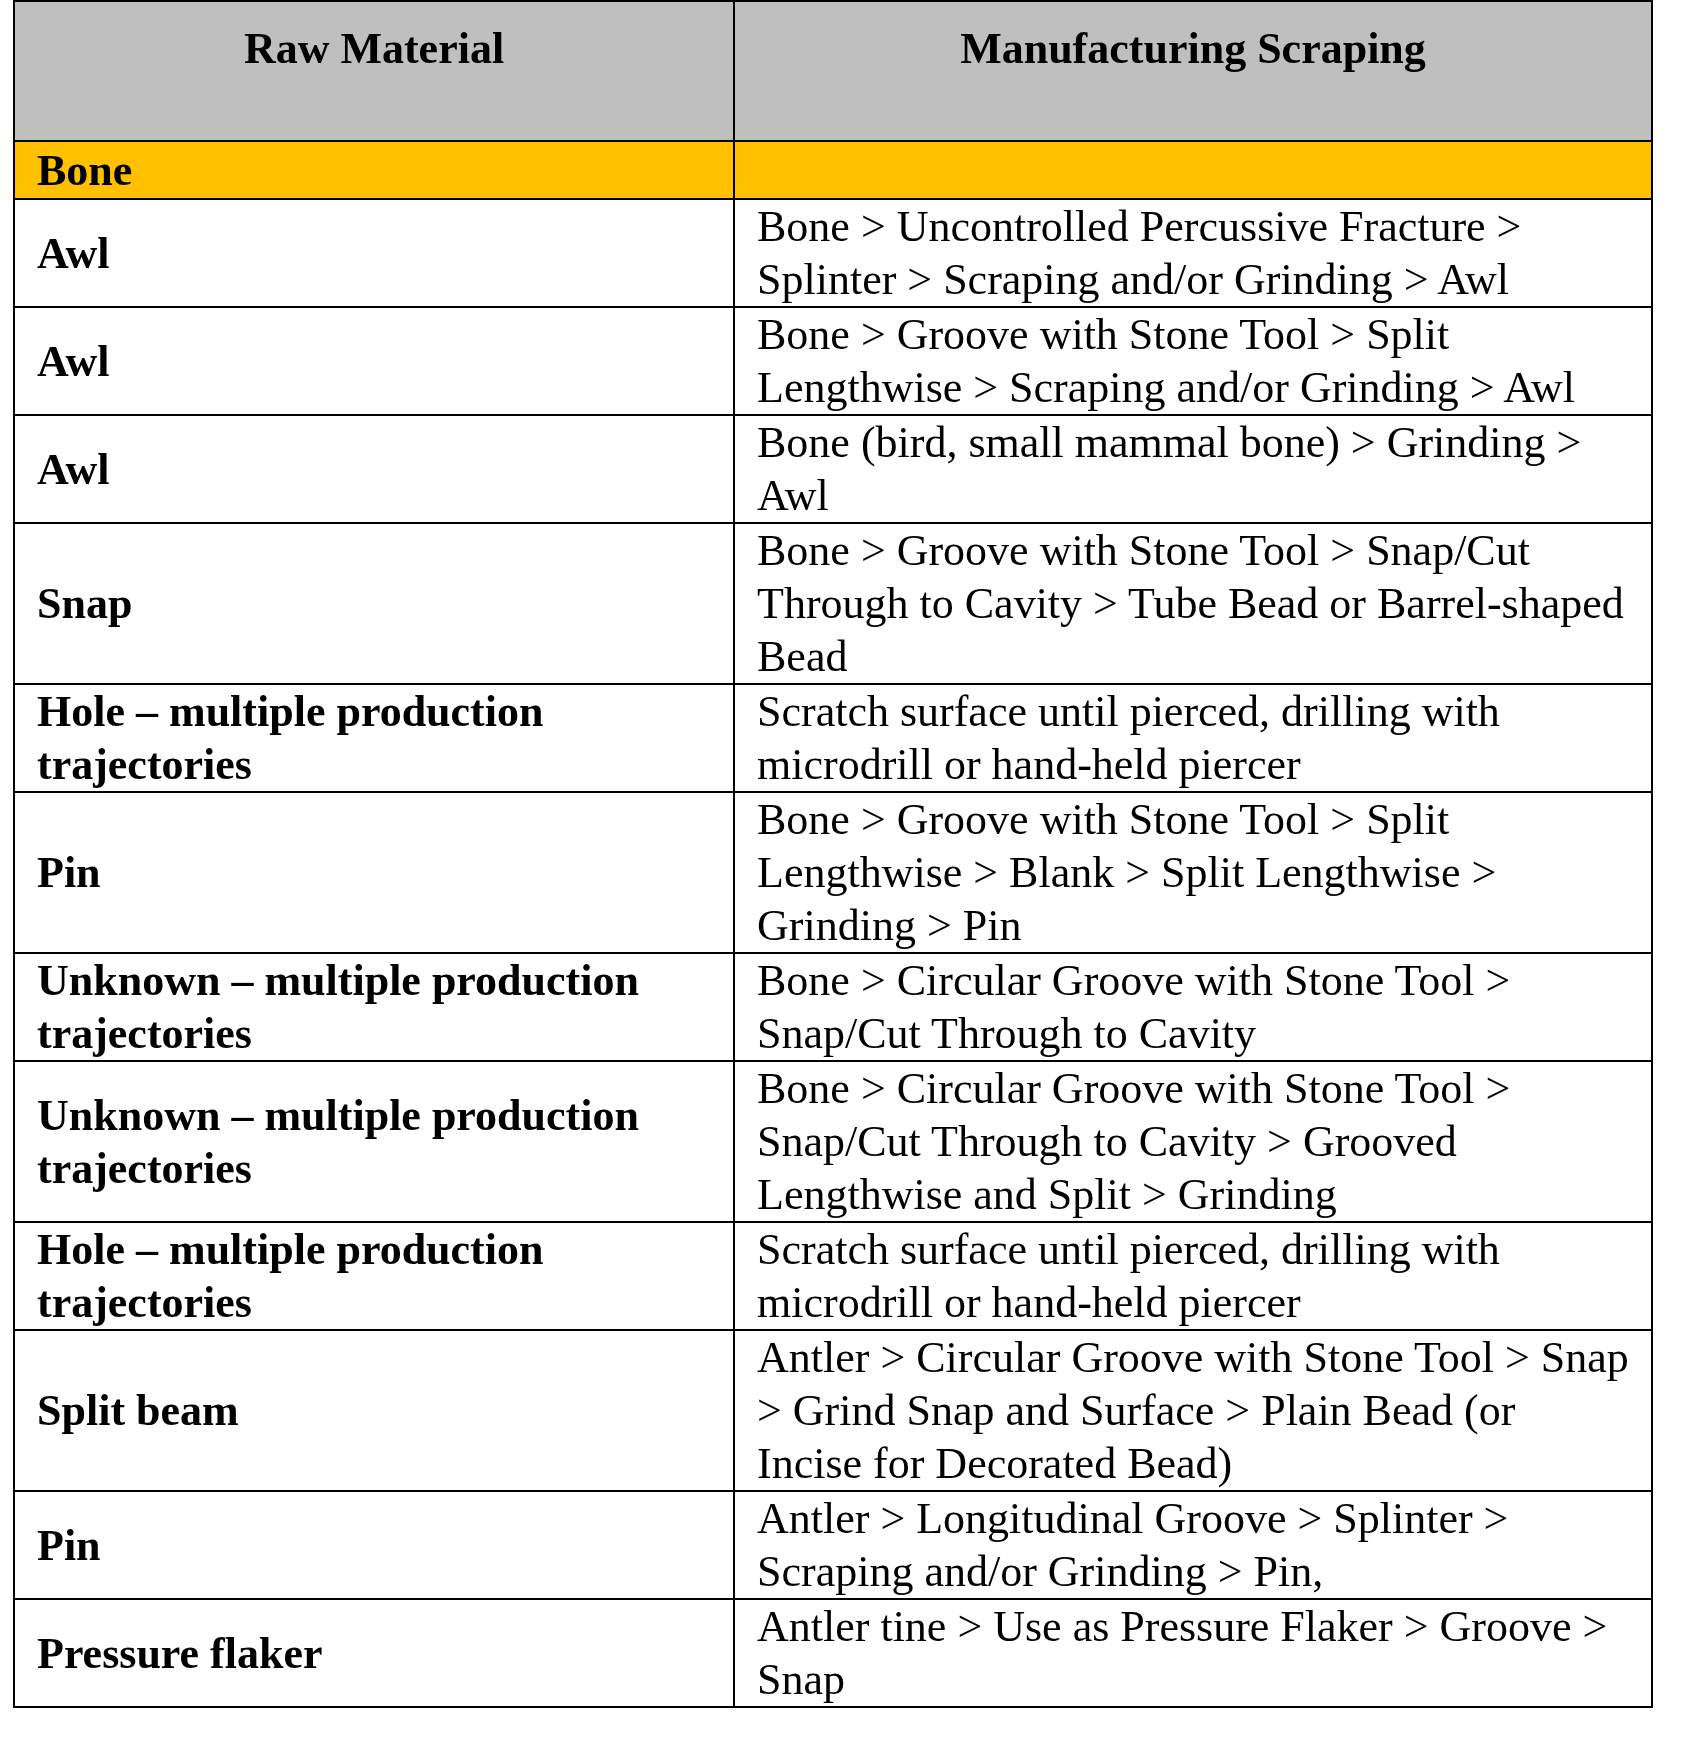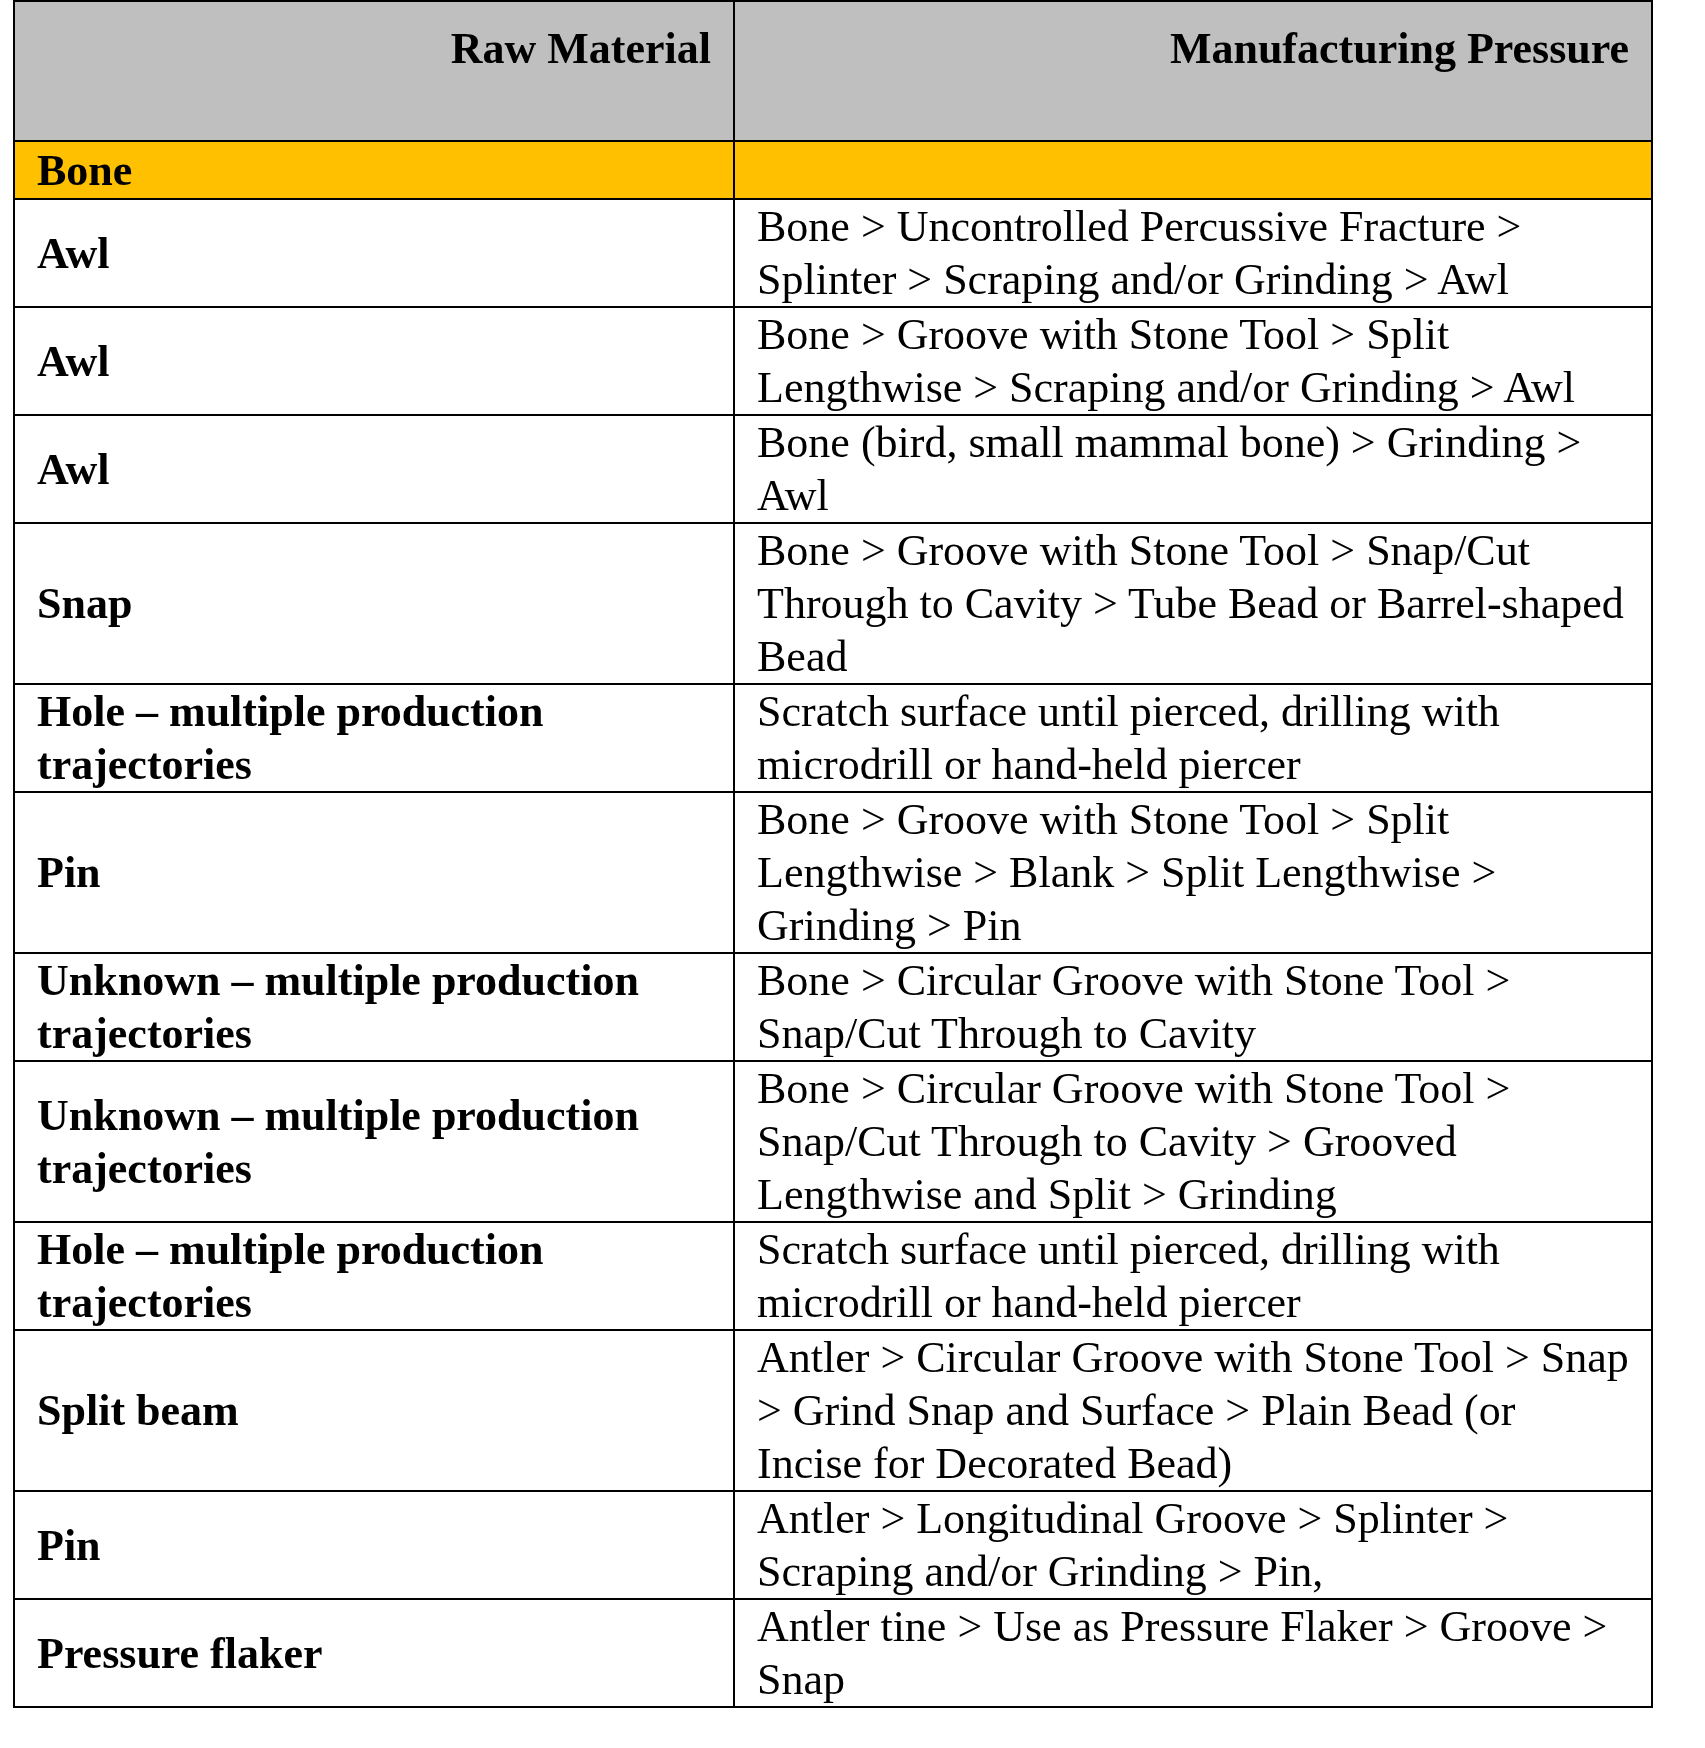--- a/index.html
+++ b/index.html
@@ -17,21 +17,21 @@
     table.seq td, table.seq th {
       border: 2px solid #000;
       vertical-align: middle;
       padding: 0 22px;
       font-size: 44px;
       line-height: 53px;
     }
     table.seq th {
       background: #bfbfbf;
       font-weight: bold;
-      text-align: right;
+      text-align: center;
       height: 118px;
       vertical-align: top;
       padding-top: 20px;
     }
     table.seq tr.section td {
       background: #ffc000;
       font-weight: bold;
       height: 56px;
       padding-top: 0; padding-bottom: 0; margin-left: 44px;
     }
@@ -44,21 +44,21 @@
 <body>
 
 <table class="seq">
   <colgroup>
       <col class="c1">
       <col class="c2">
     </colgroup>
   <thead>
     <tr>
       <th>Raw Material</th>
-      <th>Manufacturing Pressure</th>
+      <th>Manufacturing Scraping</th>
     </tr>
   </thead>
   <tbody>
     <tr class="section">
       <td>Bone</td>
       <td></td>
     </tr>
     <tr class="r2">
       <td class="item">Awl</td>
       <td class="seqtext">Bone &gt; Uncontrolled Percussive Fracture &gt; Splinter &gt; Scraping and/or Grinding &gt; Awl</td>

